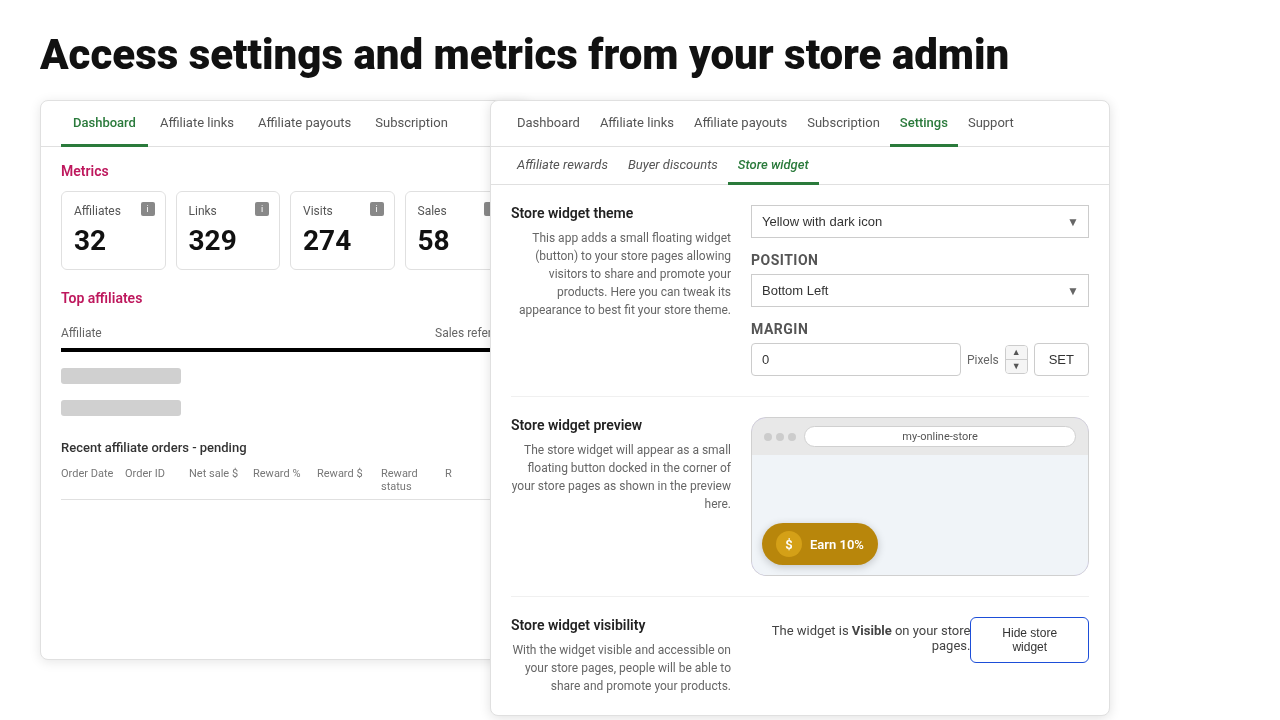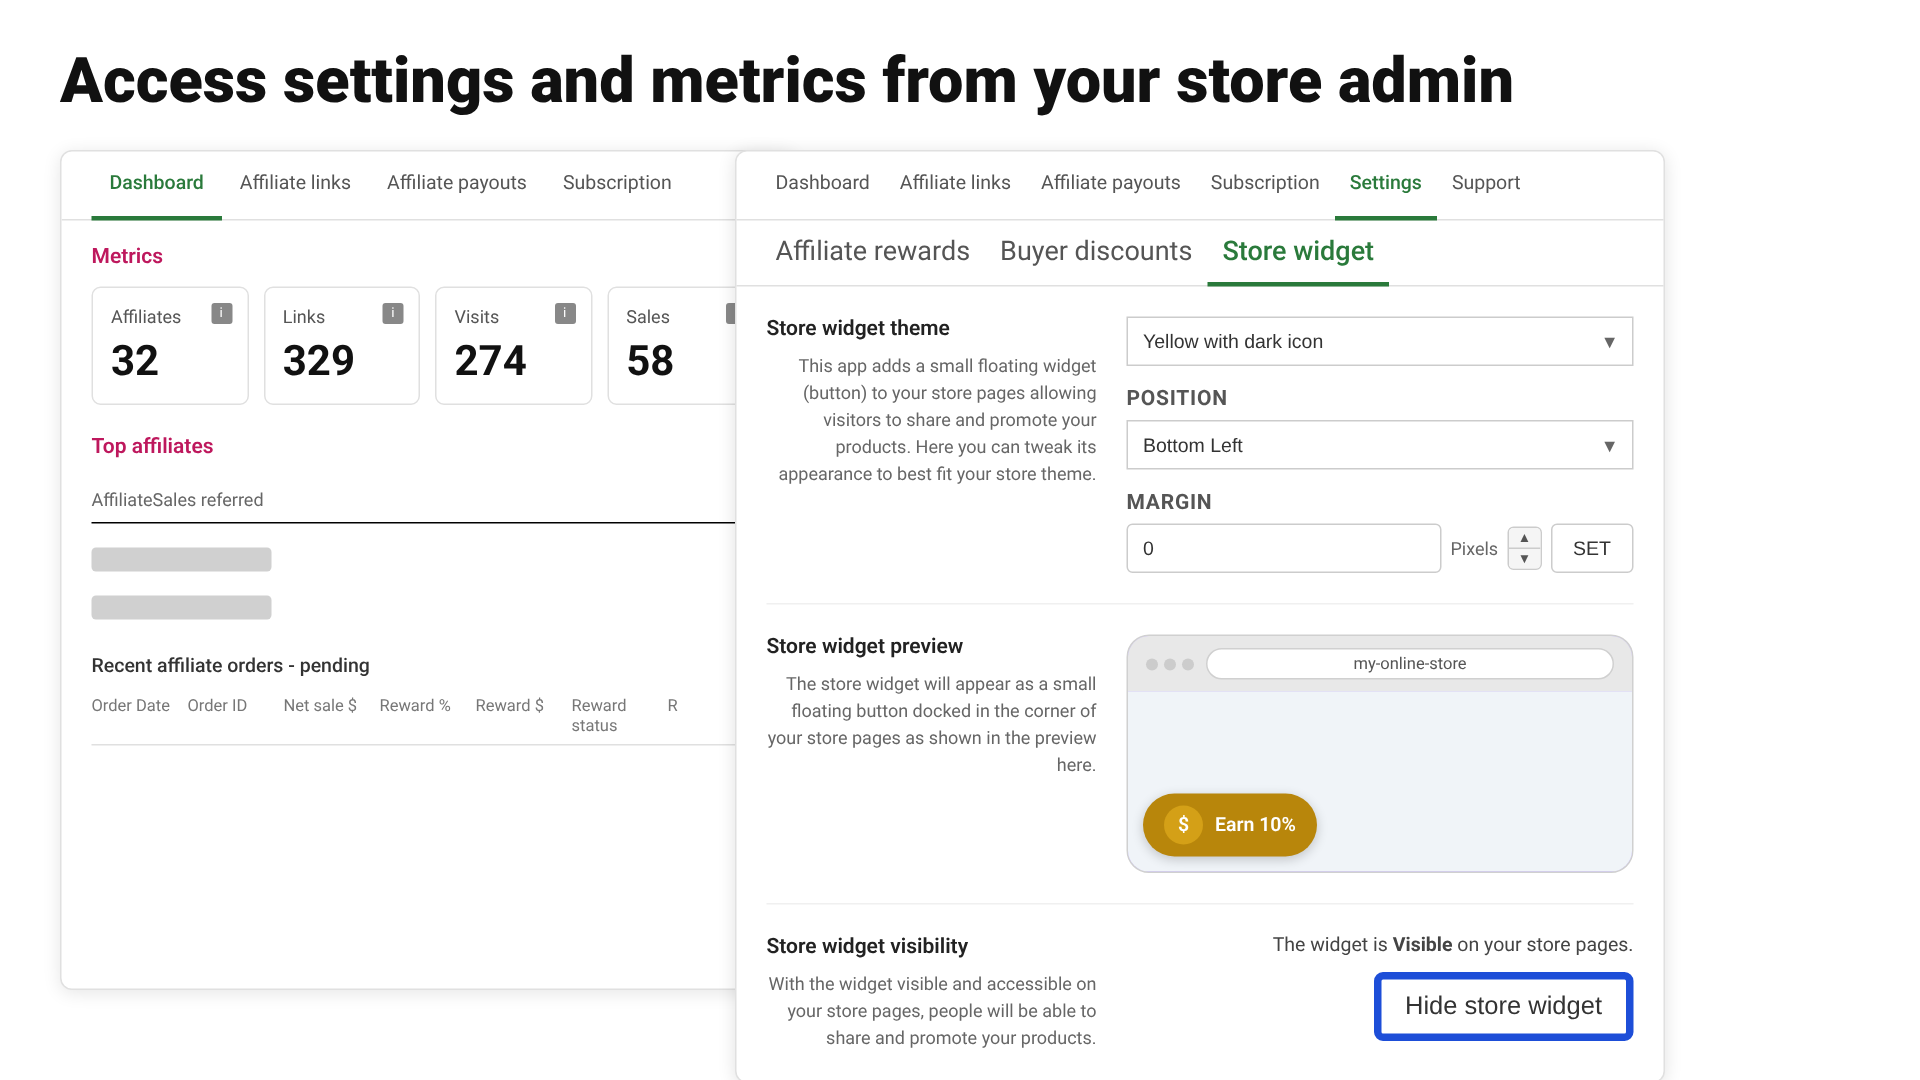--- a/index.html
+++ b/index.html
@@ -113,22 +113,23 @@
       align-items: center;
       justify-content: center;
     }
 
     .top-affiliates-section {
       margin-bottom: 16px;
     }
 
     .table-header {
       display: flex;
+      justify-content: space-between;
       padding: 8px 0;
-      border-bottom: 1px solid #000000;
+      border-bottom: 4px solid #000000;
       font-size: 12px;
       color: #666;
       margin-bottom: 8px;
     }
 
     .affiliate-row {
       display: flex;
       justify-content: space-between;
       align-items: center;
       padding: 8px 0;
@@ -213,26 +214,27 @@
     }
 
     .sub-nav {
       display: flex;
       border-bottom: 1px solid #e0e0e0;
       padding: 0 16px;
     }
 
     .sub-nav-tab {
       padding: 10px 10px;
-      font-size: 18px;
+      font-size: 13px;
       color: #555;
       cursor: pointer;
       border-bottom: 3px solid transparent;
       margin-bottom: -1px;
       white-space: nowrap;
+      font-style: italic;
     }
 
     .sub-nav-tab.active {
       color: #2a7a3b;
       border-bottom-color: #2a7a3b;
       font-weight: 500;
     }
 
     .right-content {
       padding: 20px;
@@ -455,41 +457,40 @@
       align-items: flex-start;
     }
 
     .visibility-left {
       flex: 0 0 220px;
     }
 
     .visibility-right {
       flex: 1;
       display: flex;
-      flex-direction: column;
       align-items: flex-end;
     }
 
     .visibility-text {
       font-size: 13px;
       color: #444;
       margin-bottom: 10px;
       text-align: right;
     }
 
     .visibility-text strong {
       font-weight: 700;
     }
 
     .hide-btn {
       padding: 8px 16px;
       background: #fff;
-      border: 5px solid #1d4ed8;
+      border: 1px solid #1d4ed8;
       border-radius: 6px;
-      font-size: 17px;
+      font-size: 12px;
       cursor: pointer;
       color: #333;
     }
   </style>
 </head>
 <body>
 
 <h1 class="page-heading">Access settings and metrics from your store admin</h1>
 
 <div class="panels-container">

